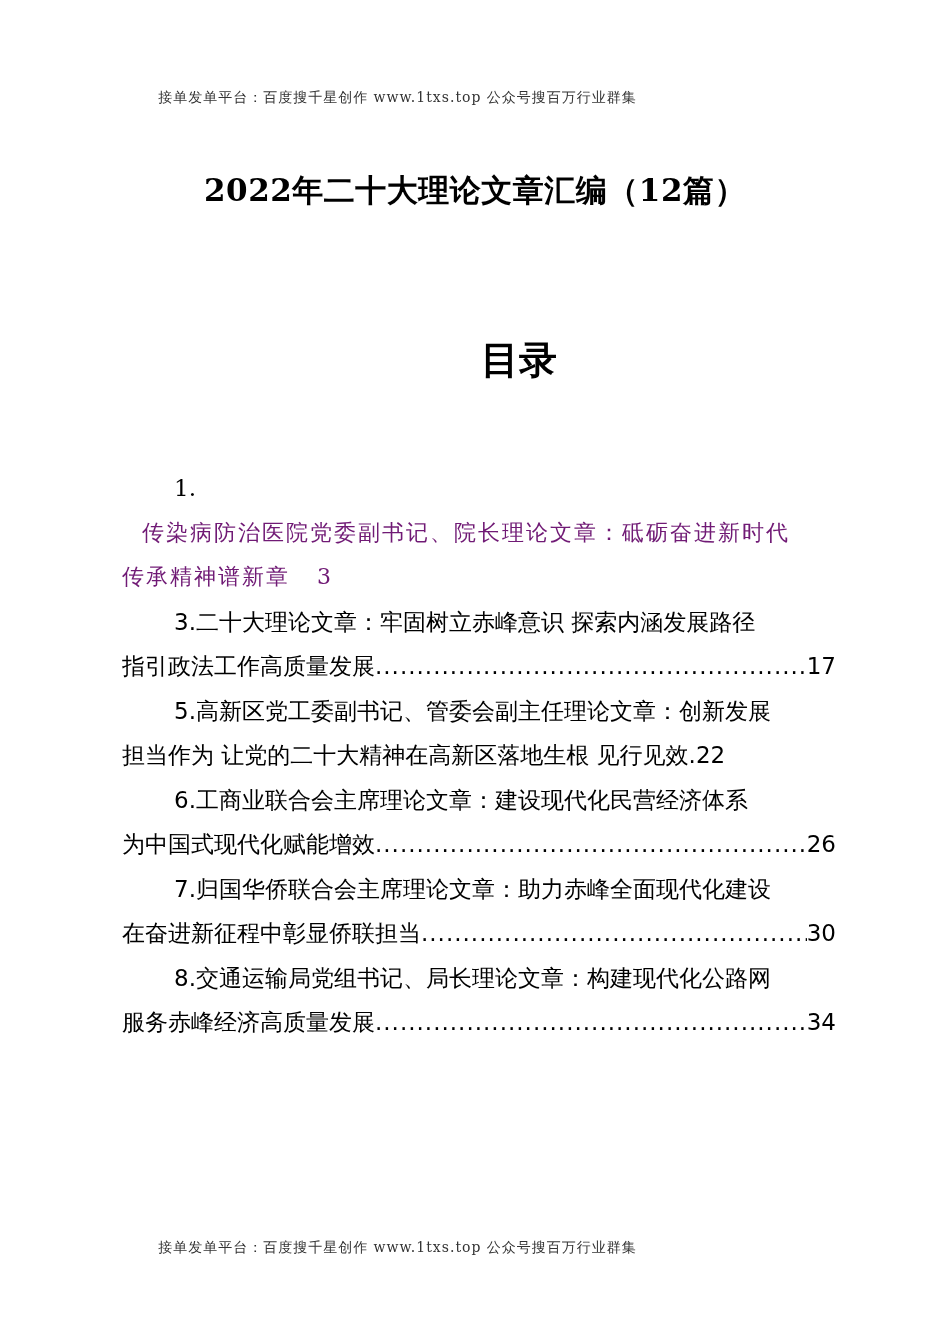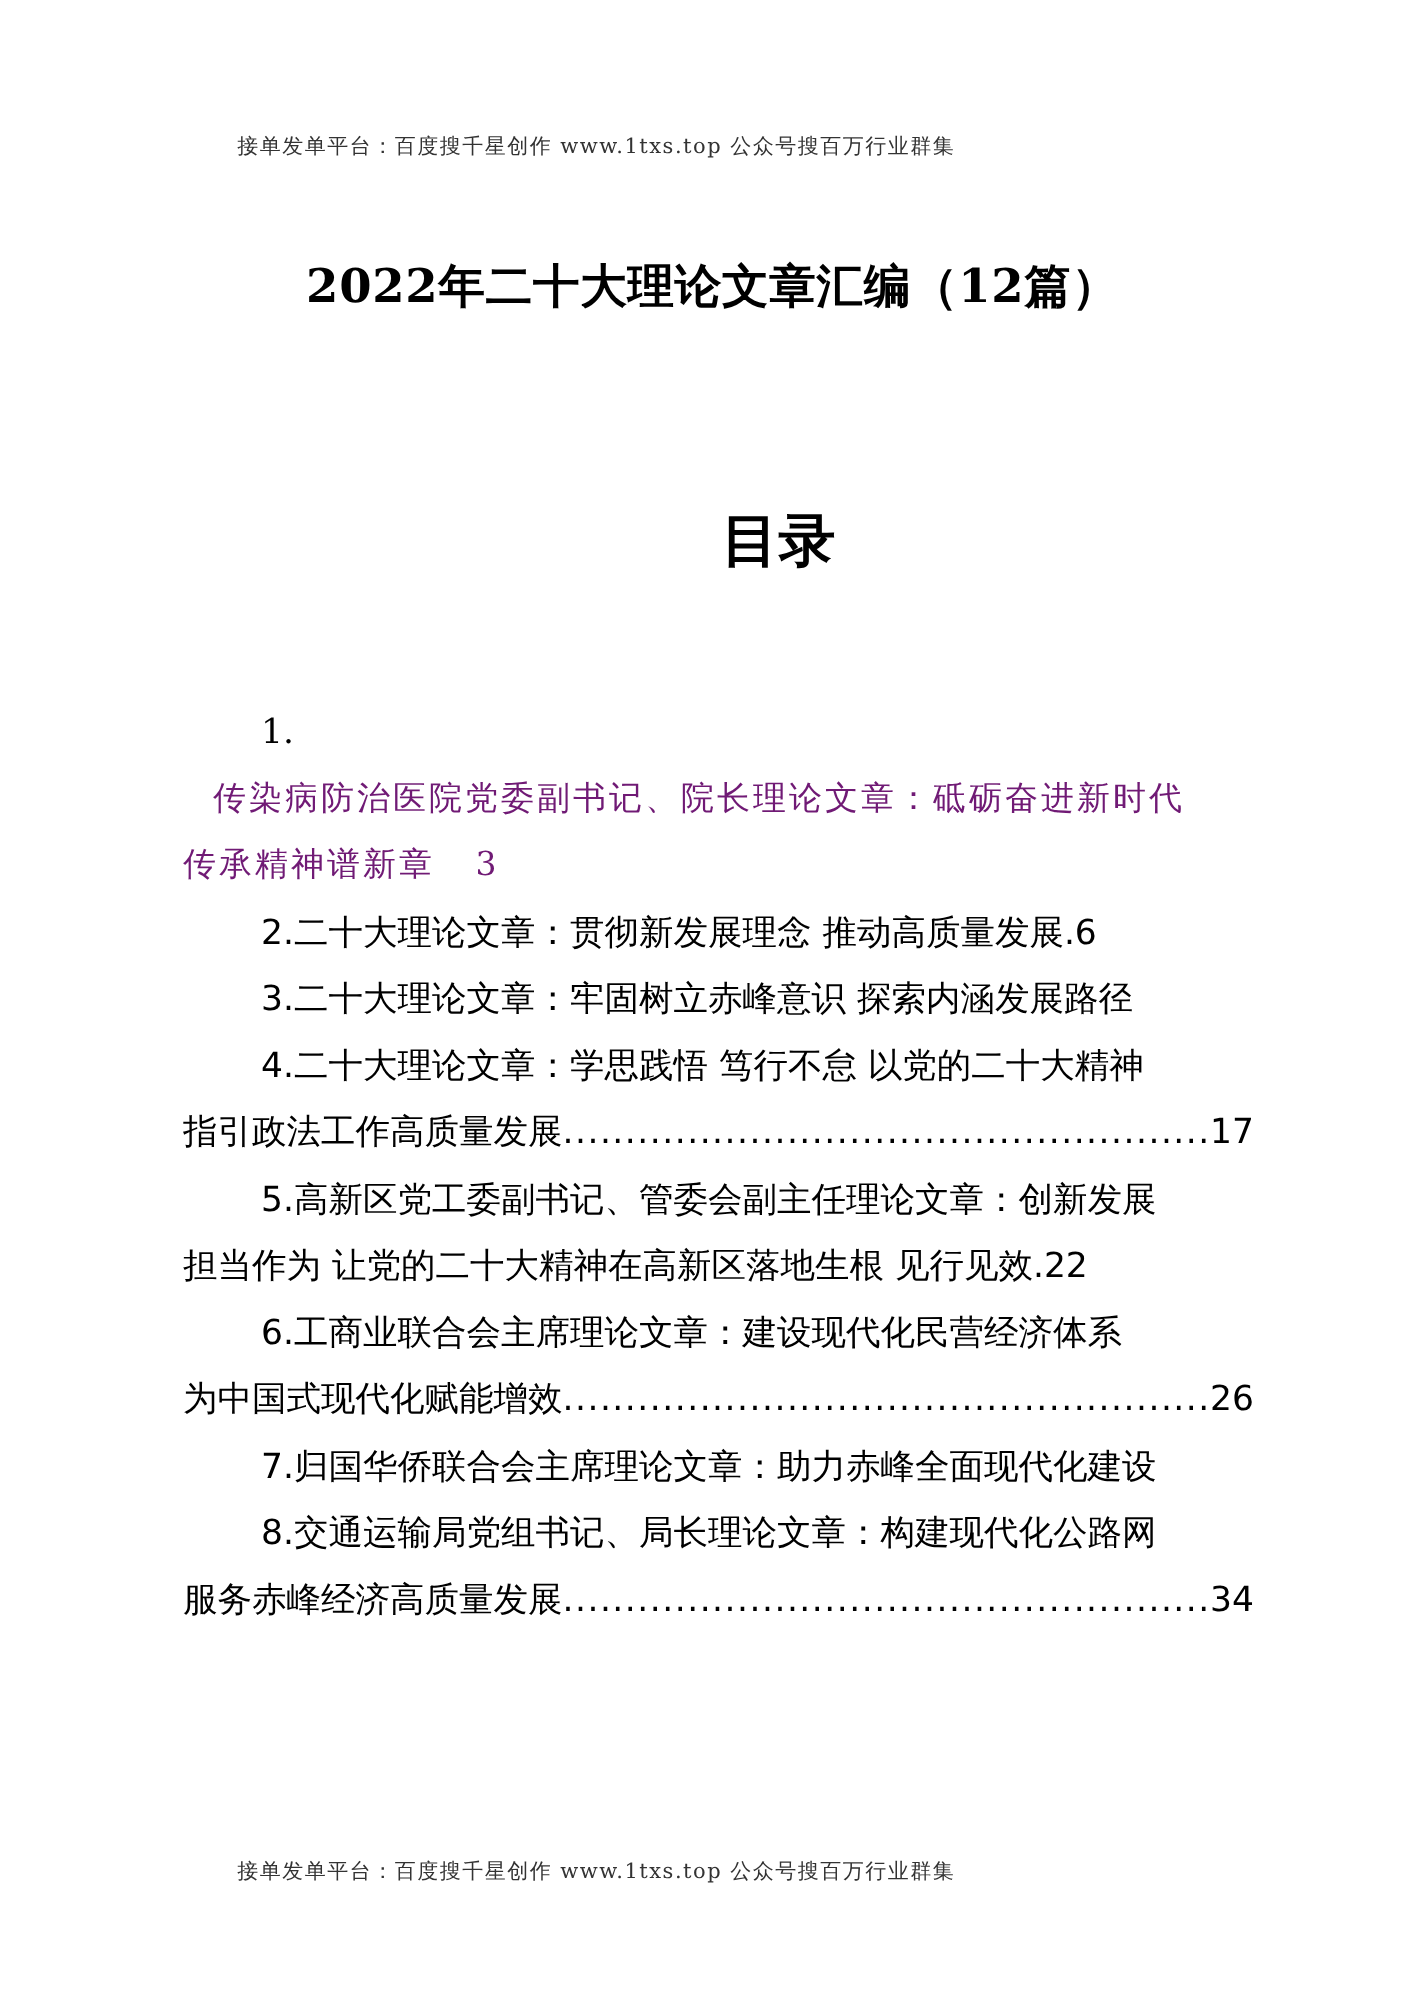--- a/index.html
+++ b/index.html
@@ -34,46 +34,47 @@
 <div class="toc-head">目录</div>
 
 <div class="toc">
 
   <div class="line num1">1.</div>
   <div class="line light" style="padding-left:20px;">传染病防治医院党委副书记、院长理论文章：砥砺奋进新时代</div>
   <div class="line light">
     <span>传承精神谱新章</span>&nbsp;&nbsp;&nbsp;<span>3</span>
   </div>
 
-  <div class="line indent">
-    <span>2.二十大理论文章：贯彻新发展理念 推动高质量发展.</span><span>6</span>
-  </div>
 
   <div class="line indent">3.二十大理论文章：牢固树立赤峰意识 探索内涵发展路径</div>
 
-  <div class="line indent">4.二十大理论文章：学思践悟 笃行不怠 以党的二十大精神</div>
   <div class="line row">
     <span class="txt">指引政法工作高质量发展</span>
       <span class="dots"></span>
       <span class="pg">17</span>
   </div>
 
   <div class="line indent">5.高新区党工委副书记、管委会副主任理论文章：创新发展</div>
   <div class="line">
     <span>担当作为 让党的二十大精神在高新区落地生根 见行见效.</span><span>22</span>
   </div>
 
   <div class="line indent">6.工商业联合会主席理论文章：建设现代化民营经济体系</div>
   <div class="line row">
     <span class="txt">为中国式现代化赋能增效</span>
       <span class="dots"></span>
       <span class="pg">26</span>
   </div>
 
   <div class="line indent">7.归国华侨联合会主席理论文章：助力赤峰全面现代化建设</div>
+  <div class="line row">
+    <span class="txt">在奋进新征程中彰显侨联担当</span>
+      <span class="dots"></span>
+      <span class="pg">30</span>
+  </div>
 
   <div class="line indent">8.交通运输局党组书记、局长理论文章：构建现代化公路网</div>
   <div class="line row">
     <span class="txt">服务赤峰经济高质量发展</span>
       <span class="dots"></span>
       <span class="pg">34</span>
   </div>
 </div>
 
 <div class="footer">接单发单平台：百度搜千星创作 www.1txs.top   公众号搜百万行业群集</div>

